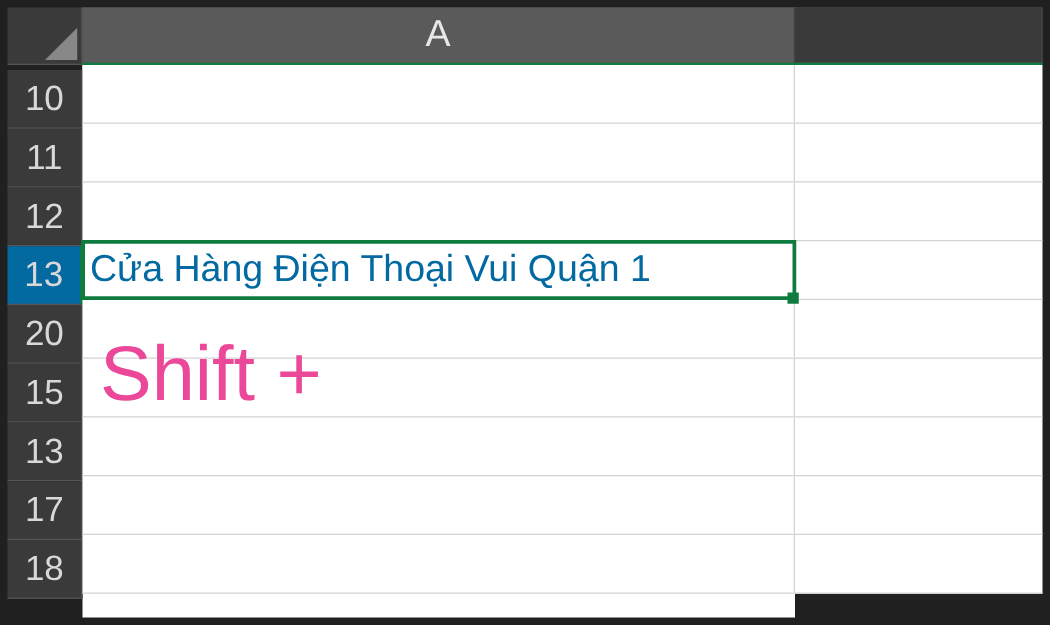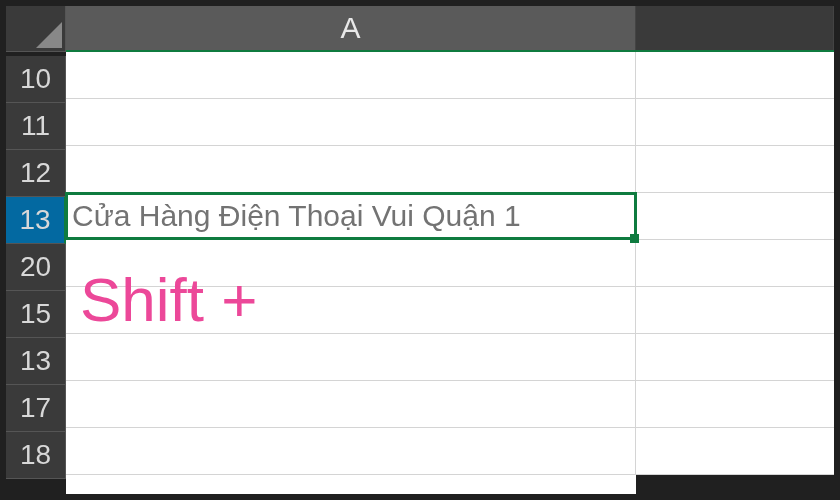--- a/index.html
+++ b/index.html
@@ -87,21 +87,21 @@
       height: 47px;
       display: flex;
       border-bottom: 1px solid #d4d4d4;
     }
     .cell {
       border-right: 1px solid #d4d4d4;
       display: flex;
       align-items: center;
       padding-left: 6px;
       font-size: 30px;
-      color: #737373;
+      color: #0369a1;
       position: relative;
     }
     .cell-a { width: 570px; }
     .cell.selected {
       outline: 3px solid #0f7b3f;
       outline-offset: -2px;
       z-index: 5;
     }
     .fill-handle {
       position: absolute;

